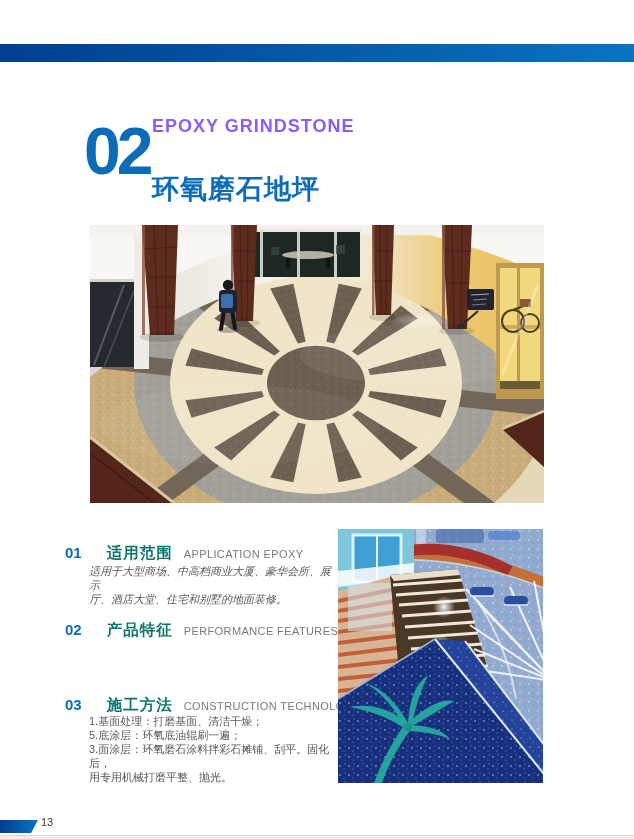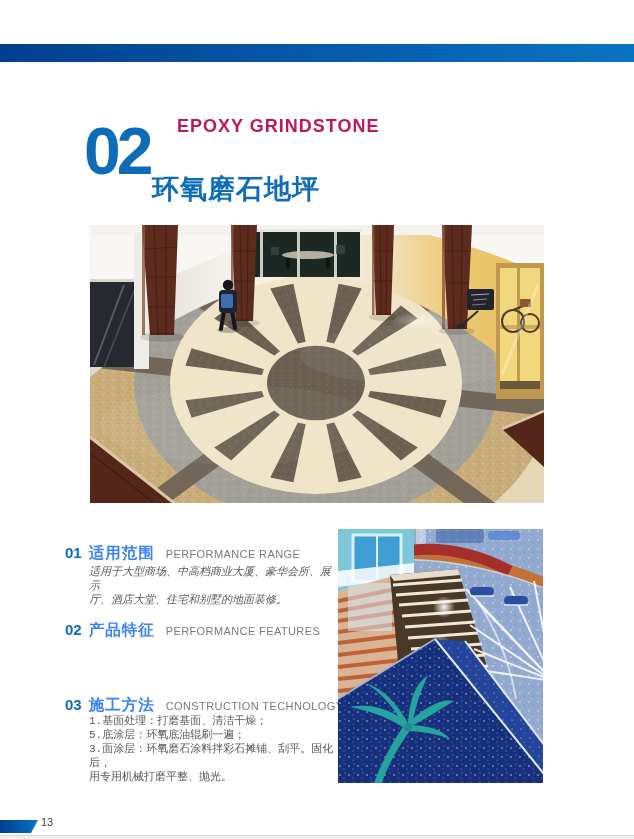--- a/index.html
+++ b/index.html
@@ -11,39 +11,39 @@
   .abs{position:absolute;}
 
   
   .top-bar{top:44px;left:0;width:634px;height:18px;
     background:linear-gradient(to right,#003f8f,#0a74c2);}
 
   
   .big-num{left:84px;top:122px;width:66px;height:60px;
     font-size:66px;line-height:58px;font-weight:bold;color:#0d6cb7;letter-spacing:-4px;}
   .title-col{left:152px;top:116px;}
-  .t-en{font-size:18px;font-weight:bold;color:#be185d;letter-spacing:1px;line-height:20px;margin-left:25px;}
+  .t-en{font-size:18px;font-weight:bold;color:#8b5cf6;letter-spacing:1px;line-height:20px;}
   .t-zh{font-size:27px;font-weight:bold;color:#0d6cb7;line-height:29px;letter-spacing:1px;margin-top:39px;}
   .t-en2{font-size:20px;font-weight:bold;color:#0d6cb7;letter-spacing:1px;line-height:17px;margin-top:39px;}
 
   
   .main-photo{left:90px;top:225px;width:454px;height:278px;margin:0;}
   .side-photo{left:338px;top:529px;width:205px;height:254px;margin:0;}
   .main-photo svg,.side-photo svg{display:block;}
 
   
   .sec-head{left:65px;display:flex;align-items:baseline;white-space:nowrap;}
   .sec-head .num{font-size:15px;font-weight:bold;color:#0d6cb7;}
-  .sec-head .zh{font-size:15.5px;font-weight:bold;color:#3b82f6;margin-left:7px;letter-spacing:1px;}
+  .sec-head .zh{font-size:15.5px;font-weight:bold;color:#0f766e;margin-left:25px;letter-spacing:1px;}
   .sec-head .en{font-size:11px;color:#7a7a7a;margin-left:11px;letter-spacing:0.4px;}
   .sec-body{left:89px;width:252px;}
   .sec-body p{margin:0;font-size:11px;line-height:14px;color:#595757;}
   .h1{top:543px;justify-content:flex-end;} .b1{top:564px;font-style:italic;}
   .h2{top:620px;} .b2{top:640px;}
-  .h3{top:695px;} .b3{top:714px;font-family:Liberation Mono, monospace;}
+  .h3{top:695px;} .b3{top:714px;}
 
   
   .foot-bar{left:0;top:820px;width:38px;height:13px;
     background:linear-gradient(to right,#003f8f,#0a74c2);
     clip-path:polygon(0 0,38px 0,31px 13px,0 13px);}
   .page-num{left:41px;top:816px;font-size:11px;color:#3c3c3c;}
   .foot-line{left:0;top:835px;width:634px;height:1px;background:#d8d8d8;}
   .foot-strip{left:0;top:836px;width:634px;height:3px;background:#efefef;}
 </style>
 </head>
@@ -280,21 +280,21 @@
       </g>
       <ellipse cx="330" cy="96" rx="30" ry="9" fill="url(#glow)" opacity="0.5"></ellipse>
     </g>
   </svg>
 </figure>
 
 <section>
   <div class="abs sec-head h1">
     <span class="num">01</span>
     <span class="zh">适用范围</span>
-    <span class="en">PERFORMANCE RANGE</span>
+    <span class="en">APPLICATION EPOXY</span>
   </div>
   <div class="abs sec-body b1">
     <p>适用于大型商场、中高档商业大厦、豪华会所、展示</p>
     <p>厅、酒店大堂、住宅和别墅的地面装修。</p>
   </div>
 </section>
 
 <section>
   <div class="abs sec-head h2">
     <span class="num">02</span>

